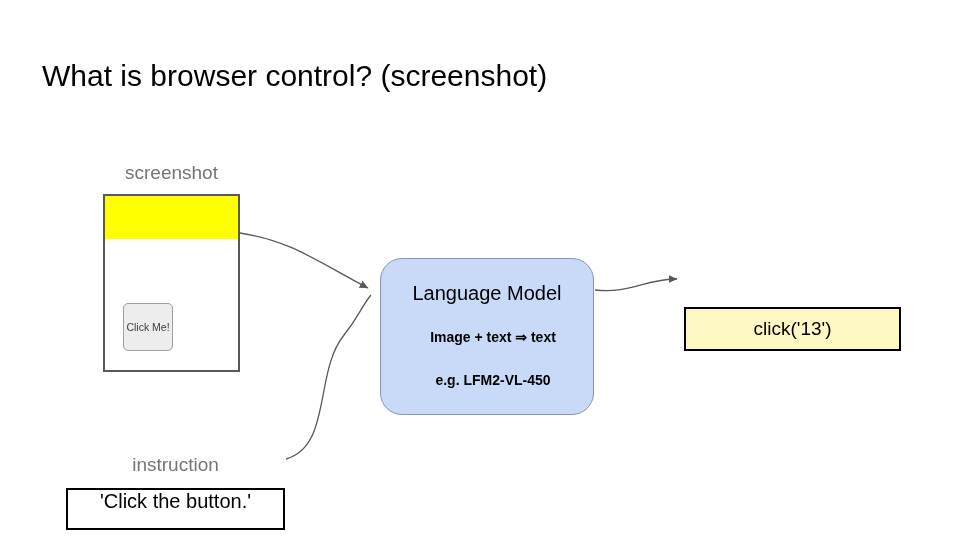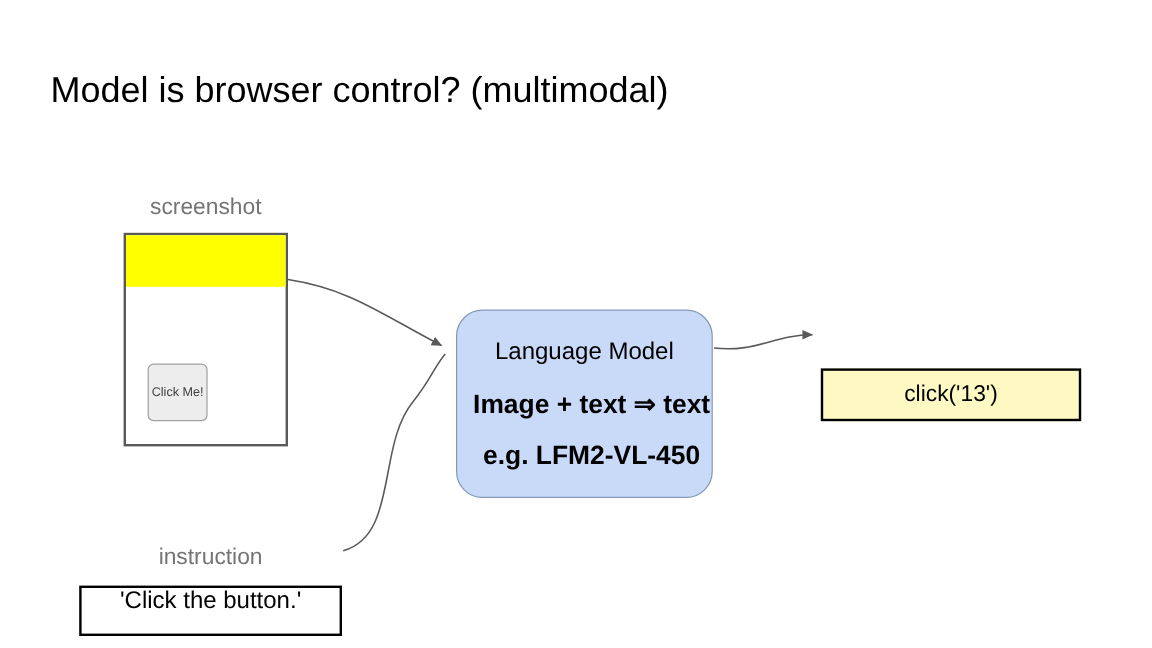--- a/index.html
+++ b/index.html
@@ -83,21 +83,21 @@
     background: var(--model-fill, #c9daf8);
     border: 1px solid var(--model-border, #8596b7);
     border-radius: 22px;
     display: flex;
     flex-direction: column;
     justify-content: space-evenly;
     align-items: center;
     text-align: center;
   }
   .model-line { font-size: 20px; line-height: 18px; }
-  .model-bold { font-size: 22px; font-weight: 700; padding-left: 12px; }
+  .model-bold { font-size: 14px; font-weight: 700; padding-left: 12px; }
 
   .output-box {
     left: 684px;
     top: 259px;
     width: 217px;
     height: 44px;
     background: #fef9c3;
     border: 2px solid #000000;
     display: flex;
     align-items: center;
@@ -128,21 +128,21 @@
     stroke: var(--arrow-gray, #595959);
     stroke-width: 1.3;
   }
   .arrowhead-fill { fill: var(--arrow-gray, #595959); }
 </style>
 </head>
 <body>
 
 <div class="slide">
 
-  <h1 class="abs title">Model is browser control? (multimodal)</h1>
+  <h1 class="abs title">What is browser control? (screenshot)</h1>
 
   <div class="abs panel-label screenshot-label">screenshot</div>
 
   <div class="abs frame">
     <div class="yellow-band"></div>
     <div class="mock-button">Click Me!</div>
   </div>
 
   <div class="abs panel-label instruction-label">instruction</div>
 

